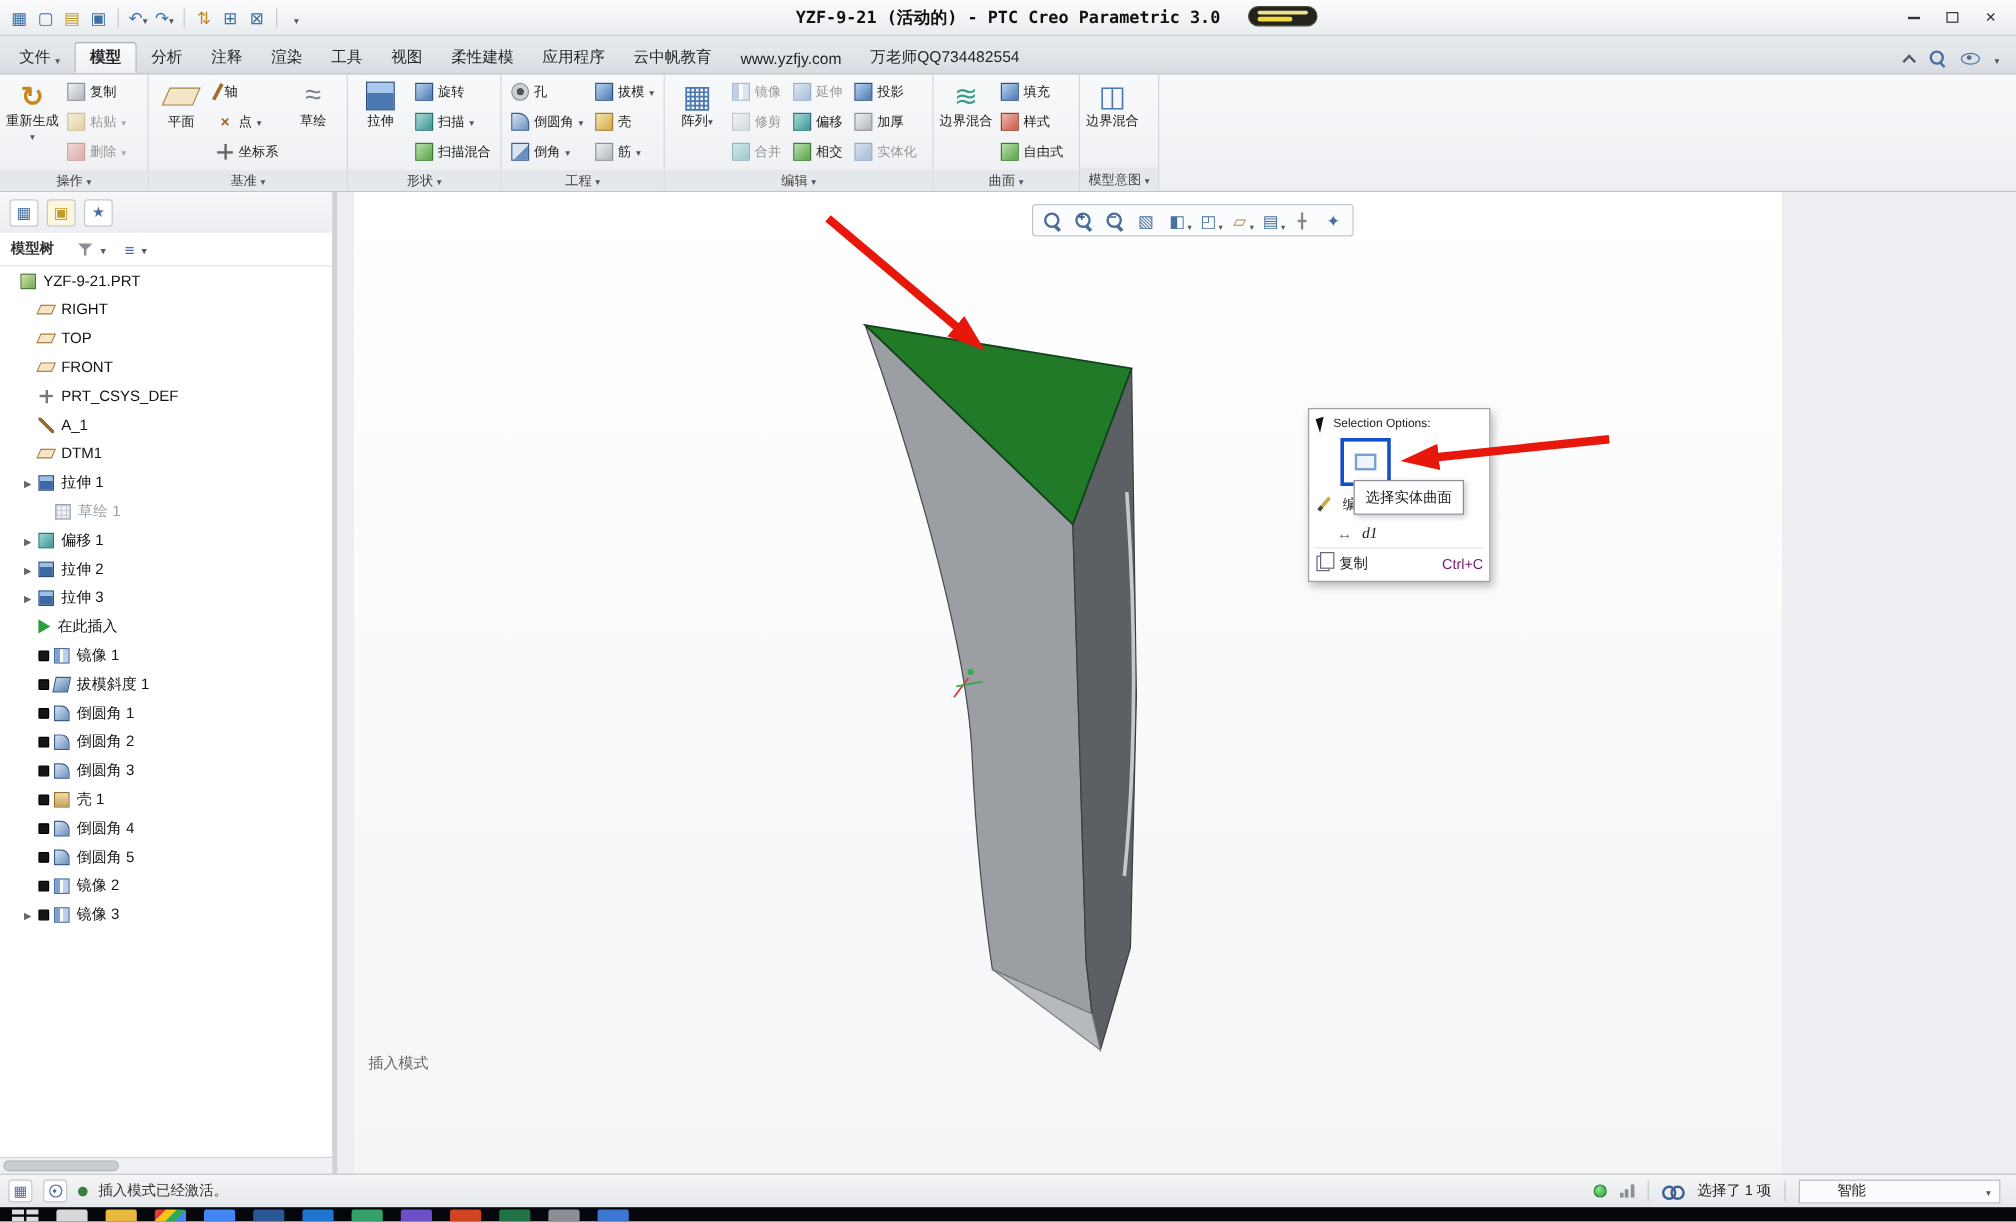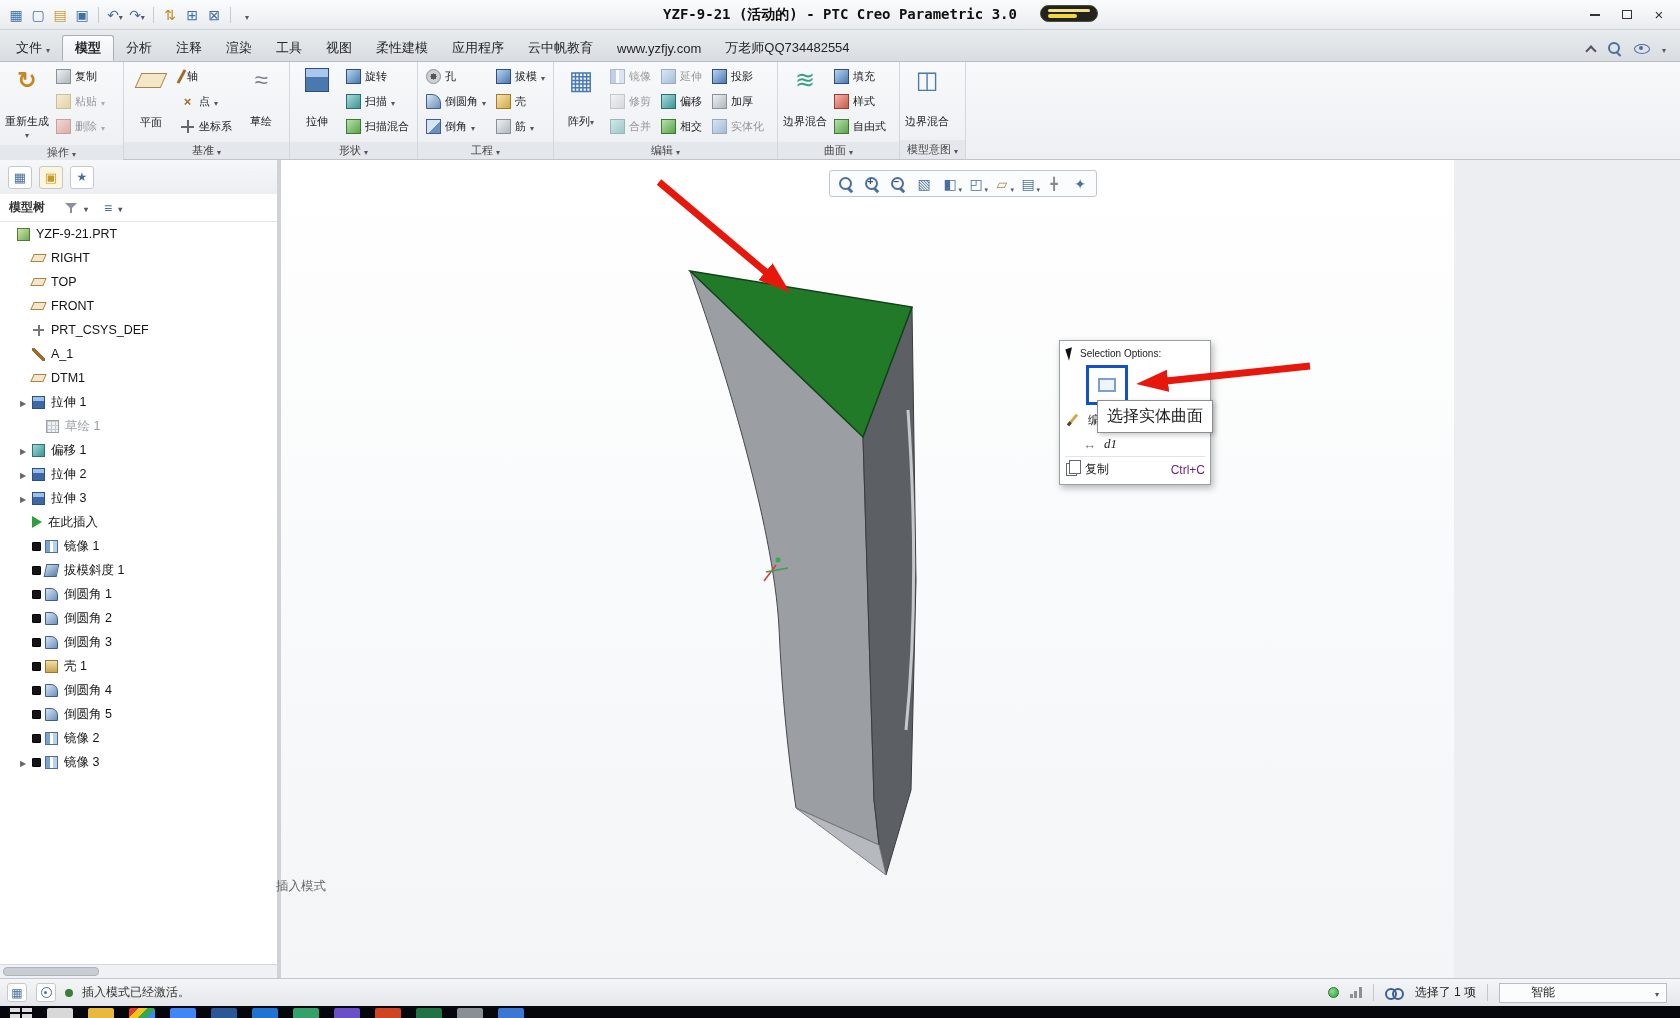--- a/index.html
+++ b/index.html
@@ -34,21 +34,21 @@
   .mag::before{content:"";position:absolute;left:1px;top:1px;width:8px;height:8px;border:2px solid #4a6f9f;border-radius:50%;}
   .mag::after{content:"";position:absolute;left:10px;top:10px;width:6px;height:2px;background:#4a6f9f;transform:rotate(45deg);transform-origin:0 0;}
   .eye{width:16px;height:10px;border:1.5px solid #4a6f9f;border-radius:50%;position:relative;}
   .eye::before{content:"";position:absolute;left:4px;top:1.5px;width:4px;height:4px;border-radius:50%;background:#4a6f9f;}
 
   
   .ribbon{position:absolute;left:0;top:62px;width:1680px;height:98px;background:linear-gradient(#f8f9fb,#edeff2);border-bottom:1px solid #c0c5cc;display:flex;z-index:3;}
   .rgroup{display:flex;flex-direction:column;border-right:1px solid #d4d8de;flex:none;}
   .rbody{flex:1;display:flex;align-items:flex-start;padding:2px 4px;gap:2px;}
   .glabel{height:20px;font-size:11px;color:#444;background:#e4e7eb;display:flex;align-items:center;justify-content:center;gap:3px;border-top:1px solid #eef0f3;}
-  .bigbtn{width:46px;display:flex;flex-direction:column;align-items:center;padding-top:2px;gap:20px;}
+  .bigbtn{width:46px;display:flex;flex-direction:column;align-items:center;padding-top:2px;}
   .bi{width:28px;height:28px;display:flex;align-items:center;justify-content:center;font-size:22px;color:#3c69a5;margin-bottom:1px;}
   .bi.cube{width:24px;height:24px;background:linear-gradient(180deg,#a8c8ec 38%,#4a78b0 38%);border:1px solid #2c4f80;margin:2px 0 3px;}
   .bi.planebig{width:26px;height:15px;transform:skewX(-24deg);background:#f3e7c8;border:1px solid #a8854a;margin:7px 0 8px;}
   .bi.grid::before{content:"▦";font-size:26px;color:#4a78b0;}
   .bi.regen::before{content:"↻";font-size:23px;color:#c8861f;font-weight:bold;}
   .bi.sketchbig::before{content:"≈";font-size:24px;color:#7a828c;}
   .bi.boundary::before{content:"≋";font-size:24px;color:#3c9e8a;}
   .bi.component::before{content:"◫";font-size:24px;color:#4a78b0;}
   .blabel{font-size:11px;color:#222;text-align:center;line-height:13px;max-width:46px;word-break:break-all;}
   .scol{display:flex;flex-direction:column;}
@@ -104,21 +104,21 @@
   .ic-insert .ticon{width:0;height:0;border-left:10px solid #2e9e3e;border-top:6px solid transparent;border-bottom:6px solid transparent;background:none;}
   .ic-mirror .ticon{background:linear-gradient(90deg,#7ba3d0 40%,#fff 40%,#fff 60%,#b9d0e8 60%);border:1px solid #4a6f9f;}
   .ic-draft .ticon{background:linear-gradient(135deg,#c8d8ec,#5e82b0);border:1px solid #3c5f8e;transform:skewX(-12deg);}
   .ic-round .ticon{background:linear-gradient(135deg,#d8e4f2,#6b90c0);border:1px solid #3c5f8e;border-radius:0 7px 0 0;}
   .ic-shell .ticon{background:linear-gradient(180deg,#f0dfae,#caa44e);border:1px solid #96772f;}
   .hscroll{position:absolute;left:0;right:0;bottom:0;height:14px;background:#eff1f4;border-top:1px solid #d5d9de;}
   .hthumb{position:absolute;left:3px;top:2px;width:96px;height:9px;background:#c8cdd3;border:1px solid #aeb4bb;border-radius:4px;}
   .splitter{position:absolute;left:277px;top:160px;width:4px;height:818px;background:#cfd3d8;z-index:3;cursor:col-resize;}
 
   
-  .canvas{position:absolute;left:264px;top:160px;width:1190px;height:818px;background:linear-gradient(#ffffff,#f3f5f7);overflow:hidden;}
+  .canvas{position:absolute;left:295px;top:160px;width:1190px;height:818px;background:linear-gradient(#ffffff,#f3f5f7);overflow:hidden;}
   .model-svg{position:absolute;left:0;top:0;z-index:5;}
   .arrow-svg{position:absolute;left:0;top:0;z-index:60;pointer-events:none;}
   .gtb{position:absolute;left:565px;top:10px;height:27px;display:flex;align-items:center;background:rgba(251,252,253,.96);border:1px solid #c2c7cd;border-radius:3px;padding:0 3px;z-index:20;}
   .gbtn{width:26px;height:23px;display:flex;align-items:center;justify-content:center;position:relative;color:#4a6f9f;font-size:14px;}
   .gcaret{position:absolute;right:1px;bottom:0;}
   .gcaret::after{content:"▾";font-size:7px;color:#556;}
   .zoom{position:relative;width:16px;height:16px;}
   .zoom::before{content:"";position:absolute;left:1px;top:1px;width:9px;height:9px;border:2px solid #4a6f9f;border-radius:50%;}
   .zoom::after{content:"";position:absolute;left:11px;top:11px;width:6px;height:2.5px;background:#4a6f9f;transform:rotate(45deg);transform-origin:0 0;}
   .zoom b{position:absolute;left:1px;top:0.5px;width:11px;text-align:center;font-size:10px;color:#2c4f80;font-weight:bold;}
@@ -142,21 +142,21 @@
   .psel{width:42px;height:40px;border:3px solid #1550cc;background:#fff;display:flex;align-items:center;justify-content:center;}
   .psq{width:18px;height:14px;border:2px solid #7aa0cc;background:#eef4fb;}
   .pencil{width:3px;height:14px;background:#d2a845;border-bottom:4px solid #444;transform:rotate(40deg);margin:0 6px;}
   .dimic::before{content:"↔";color:#777;font-size:13px;}
   .dimic{margin-left:18px;}
   .dimtext{font-style:italic;font-family:"Liberation Serif",serif;font-size:13px;}
   .pcopy{border-top:1px solid #e0e3e7;height:26px;}
   .copyic{position:relative;width:11px;height:13px;border:1px solid #667;background:#fff;margin-left:1px;}
   .copyic::before{content:"";position:absolute;left:2px;top:-4px;width:10px;height:12px;border:1px solid #667;background:#fff;}
   .pshort{margin-left:auto;color:#701a75;}
-  .ptooltip{position:absolute;left:833px;top:240px;z-index:40;background:#fff;border:1px solid #8a8f96;box-shadow:2px 2px 5px rgba(0,0,0,.22);padding:5px 9px;font-size:16px;color:#1a1a1a;white-space:nowrap;}
+  .ptooltip{position:absolute;left:833px;top:240px;z-index:40;background:#fff;border:1px solid #8a8f96;box-shadow:2px 2px 5px rgba(0,0,0,.22);padding:5px 9px;font-size:12px;color:#1a1a1a;white-space:nowrap;}
 
   
   .sbar{position:absolute;left:0;top:978px;width:1680px;height:28px;background:linear-gradient(#f4f5f7,#e4e7ea);border-top:1px solid #c2c7cd;display:flex;align-items:center;padding:0 7px;gap:9px;z-index:5;}
   .sbico{width:20px;height:19px;border:1px solid #c5c9cf;background:#fff;border-radius:3px;display:flex;align-items:center;justify-content:center;}
   .sb1::before{content:"▦";color:#4a6f9f;font-size:12px;}
   .sb2b{width:11px;height:11px;border:1.5px solid #4a6f9f;border-radius:50%;position:relative;}
   .sb2b::before{content:"";position:absolute;left:2.5px;top:2.5px;width:3px;height:3px;background:#4a6f9f;border-radius:50%;}
   .bullet{width:8px;height:8px;border-radius:50%;background:#3a7d3a;flex:none;}
   .msg{color:#333;}
   .s-right{margin-left:auto;display:flex;align-items:center;gap:11px;padding-right:6px;}

